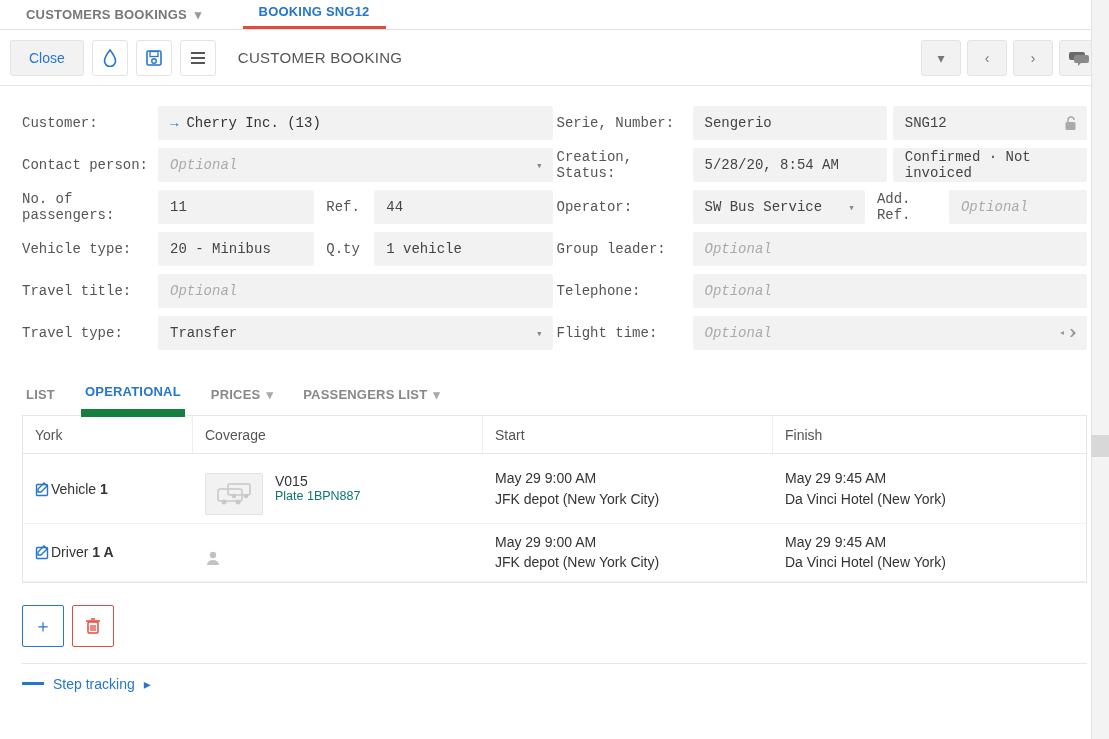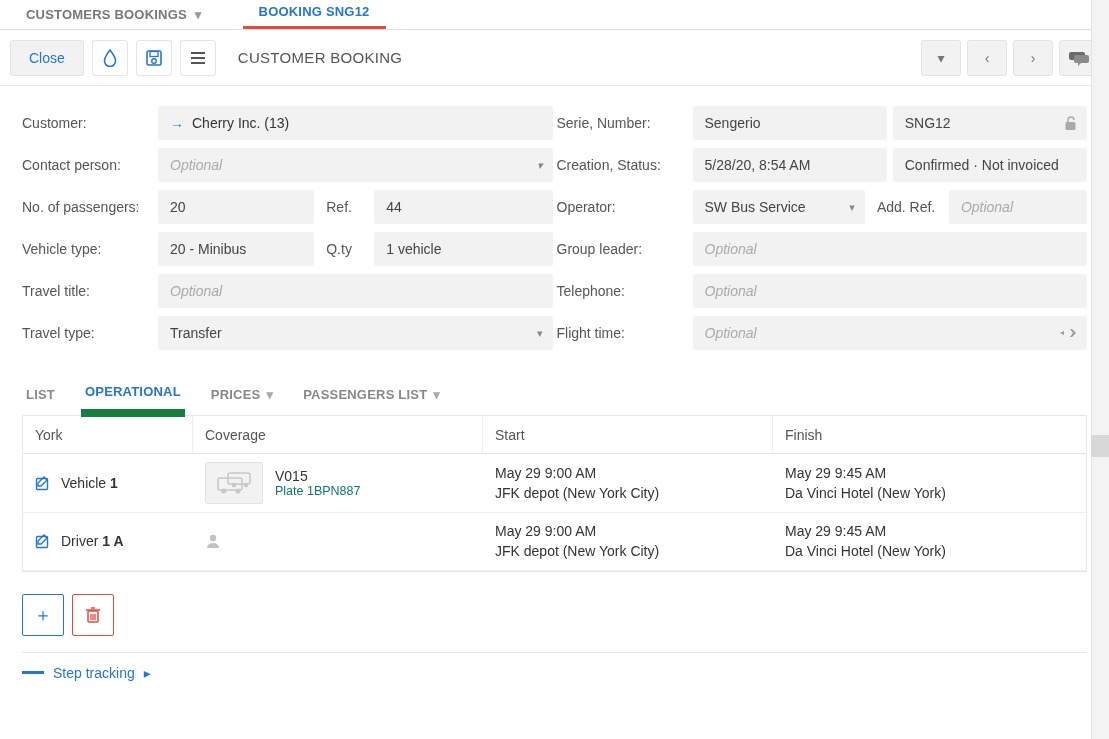--- a/index.html
+++ b/index.html
@@ -99,20 +99,21 @@
     font-size: 10px;
     color: #666;
   }
 
   
   .form-area {
     padding: 16px 22px 0 22px;
     display: grid;
     grid-template-columns: 1fr 1fr;
     column-gap: 4px;
+    font-family: Liberation Mono, monospace;
   }
   .col { display: flex; flex-direction: column; }
   .row {
     display: flex;
     align-items: center;
     height: 42px;
   }
   .row .label {
     width: 136px;
     font-size: 14px;
@@ -193,32 +194,32 @@
     color: #555;
   }
   .thead > div { padding: 0 12px; border-right: 1px solid #eee; height: 100%; display:flex; align-items:center;}
   .thead > div:last-child { border-right: none; }
   .trow {
     min-height: 54px;
     padding: 8px 0;
     border-bottom: 1px solid #f0f0f0;
   }
   .trow > div { padding: 0 12px; }
-  .trow .code { display:flex; align-items:center; gap:10px; color:#333;}
+  .trow .code { display:flex; align-items:center; gap:0; color:#333;}
   .trow .code .edit-ico { color:#2476d1; }
   .trow .code .bold { font-weight:600; }
   .veh-thumb {
     width: 58px; height: 42px;
     background: #f2f2f2;
     border: 1px solid #e3e3e3;
     border-radius: 2px;
     display: flex; align-items: center; justify-content: center;
     color: #bbb;
   }
-  .cov { display:flex; align-items:center; gap:12px;}
+  .cov { display:flex; align-items:flex-start; gap:12px;margin-top:11px;}
   .cov .vname { font-size:14px; color:#333;}
   .cov .plate { font-size:12.5px; color:#0f766e;}
   .cell2l { line-height: 1.45; color:#333;}
   .user-ico { color:#bbb; font-size:16px;}
 
   
   .bottom-ctrls {
     display: flex;
     gap: 8px;
     margin: 22px 22px 0 22px;
@@ -350,21 +351,21 @@
           <span>Optional</span>
           <span class="caret-d">▾</span>
         </div>
       </div>
     </div>
 
     <div class="row">
       <div class="label">No. of passengers:</div>
       <div class="fields">
         <div class="input" style="flex:1.2">
-          <span>20</span>
+          <span>11</span>
         </div>
         <div class="mini-label">Ref.</div>
         <div class="input" style="flex:1.4">
           <span>44</span>
         </div>
       </div>
     </div>
 
     <div class="row">
       <div class="label">Vehicle type:</div>

